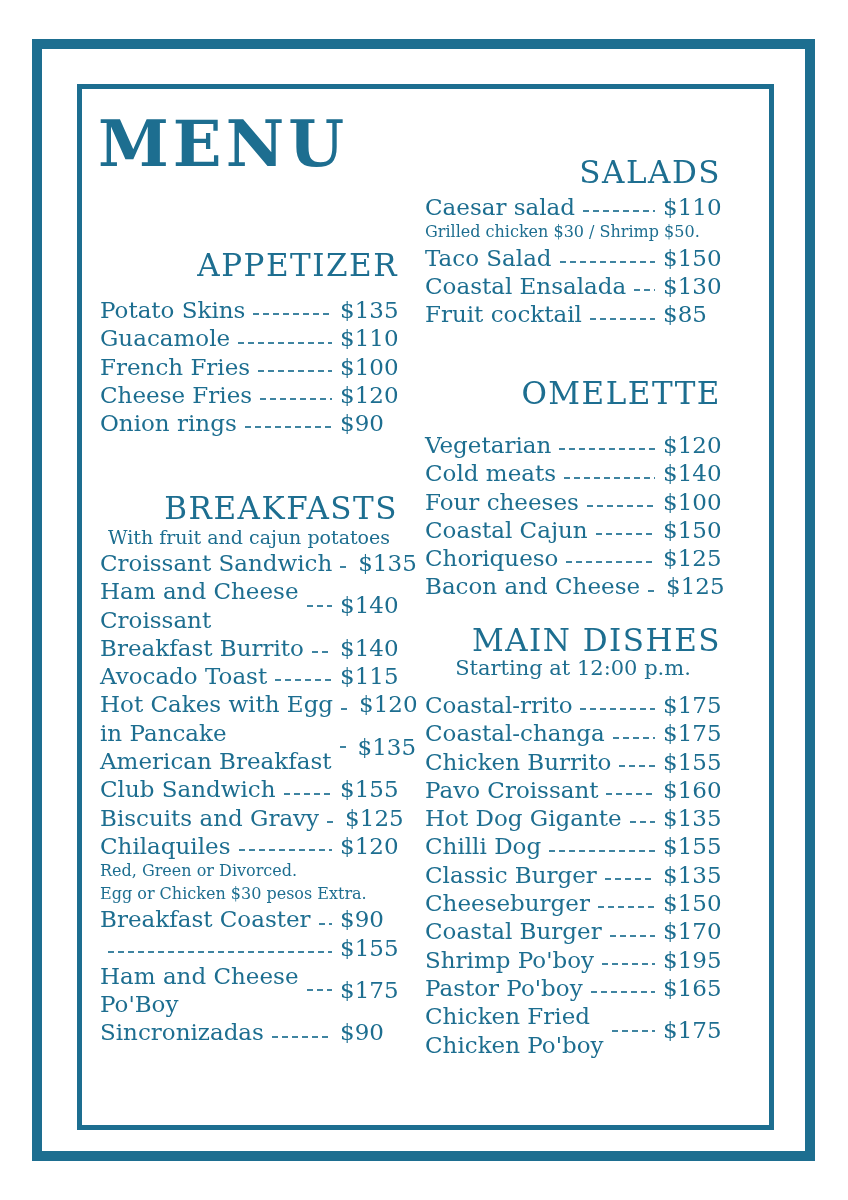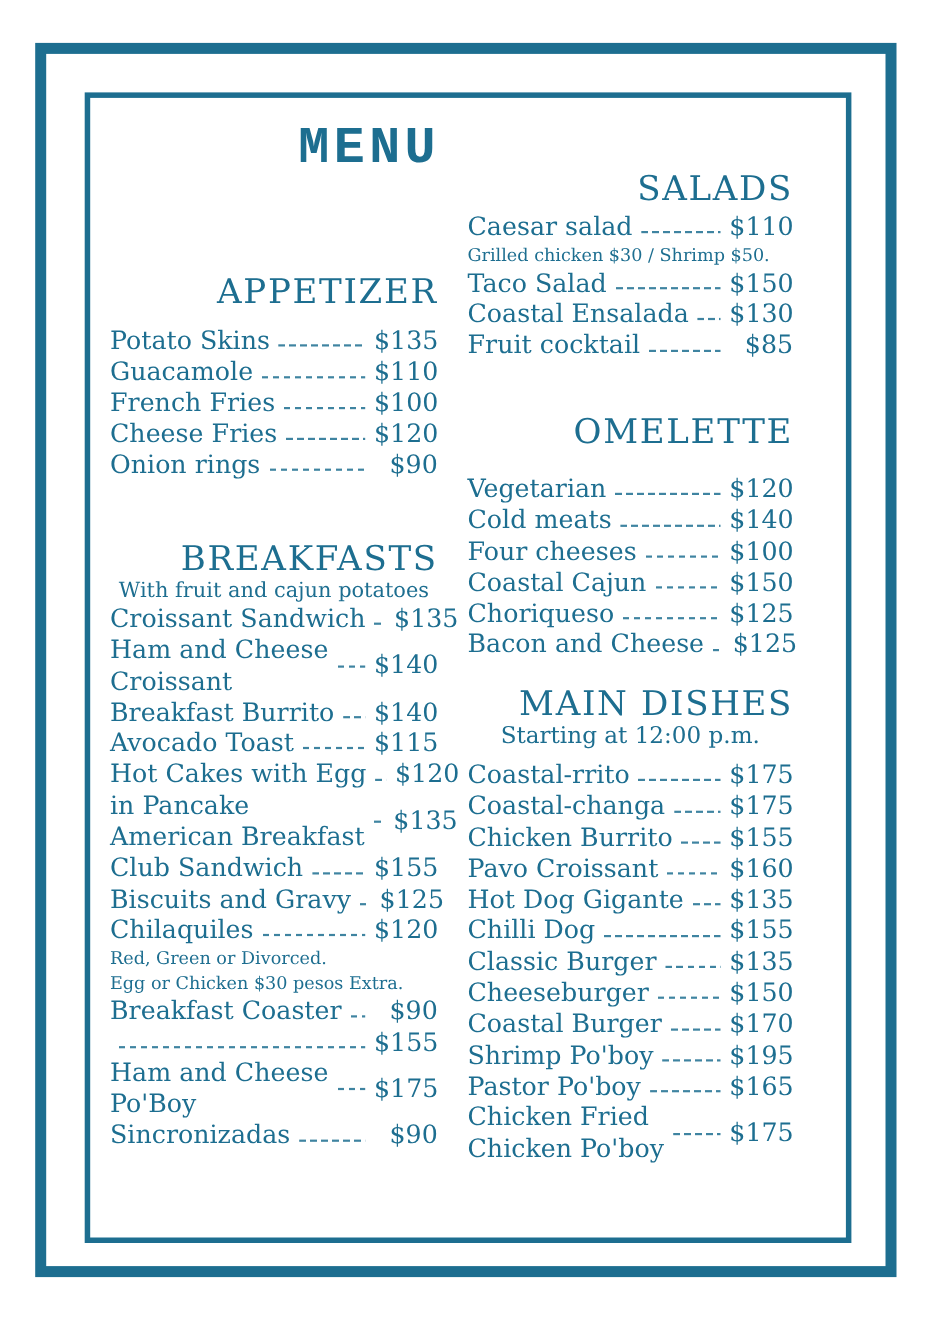--- a/index.html
+++ b/index.html
@@ -18,26 +18,25 @@
     position: absolute; left: 32px; top: 39px; right: 33px; bottom: 39px;
     border: 10px solid var(--accent);
   }
   .inner-frame {
     position: absolute; left: 77px; top: 84px; right: 74px; bottom: 70px;
     border: 5px solid var(--accent);
   }
 
   .menu-title {
     position: absolute; left: 98px; top: 112px; width: 302px;
-    text-align: right;
-    font-size: 47px; font-weight: bold; line-height: 1.0;
+    text-align: left;
+    font-size: 64px; font-weight: bold; line-height: 1.0;
     letter-spacing: 4px;
     color: var(--accent);
     white-space: nowrap;
-    font-family: Liberation Mono, monospace;
   }
 
   .section { position: absolute; }
   .col-left  { left: 100px; width: 298px; }
   .col-right { left: 425px; width: 296px; }
 
   .section h2 {
     margin: 0; text-align: right;
     font-size: 31px; font-weight: normal;
     line-height: 36px; letter-spacing: 1.5px;
@@ -68,21 +67,21 @@
   }
   .item .item-name { flex: 0 0 auto; }
   .item .leader {
     flex: 1 1 auto; min-width: 10px; height: 2px;
     margin: 0 8px 9px 8px;
     background: repeating-linear-gradient(90deg,
       var(--accent) 0px, var(--accent) 6px,
       transparent 6px, transparent 10px);
     opacity: 0.85;
   }
-  .item .item-price { flex: 0 0 auto; width: 58px; text-align: right; }
+  .item .item-price { flex: 0 0 auto; width: 58px; }
   .item.multi { align-items: center; }
   .item.multi .leader { margin-bottom: 0; }
 
   .note {
     font-size: 16px; line-height: 22.5px;
     white-space: nowrap;
   }
 </style>
 </head>
 <body>

